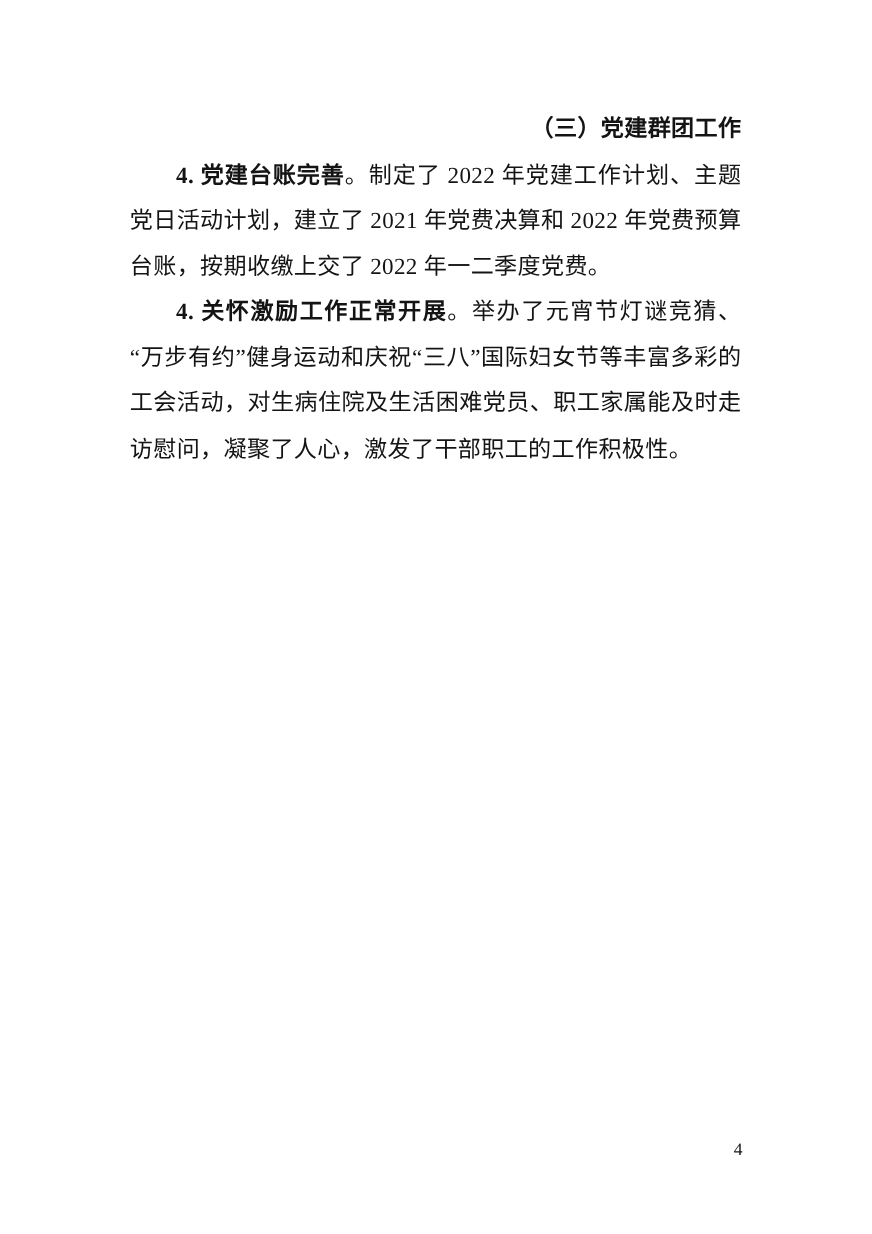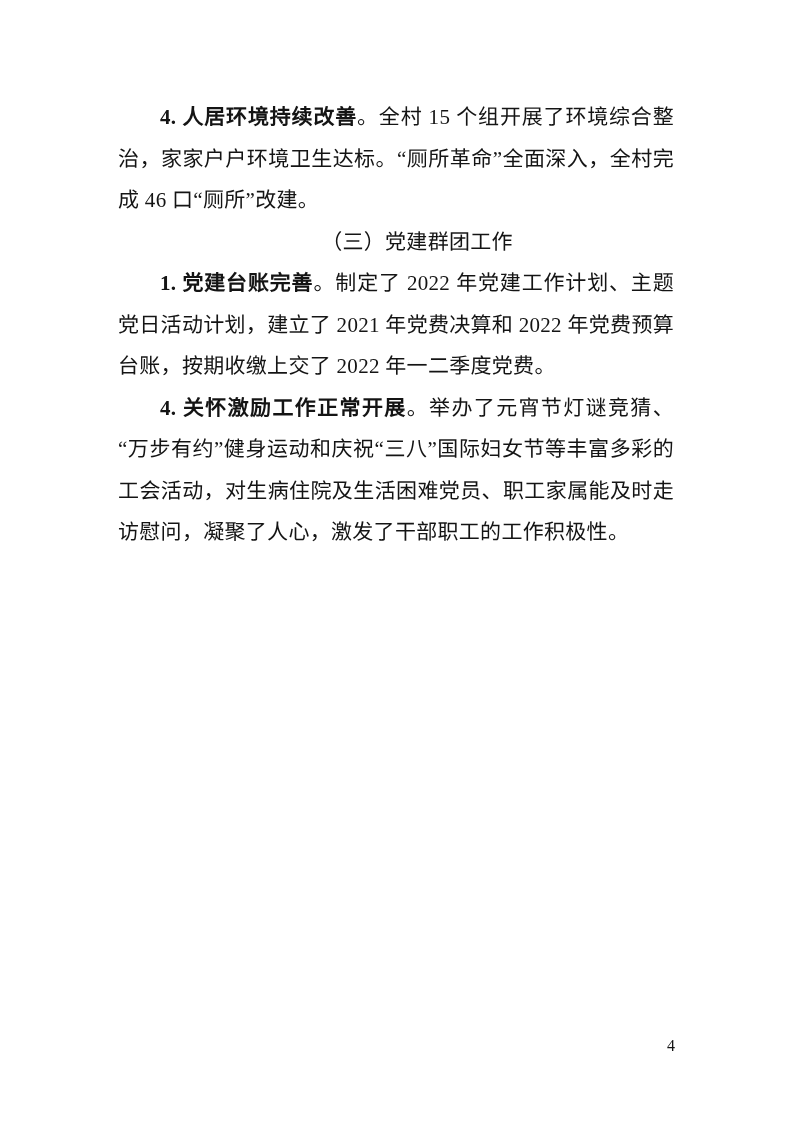--- a/index.html
+++ b/index.html
@@ -26,46 +26,45 @@
     margin: 0;
     padding: 0;
     font-size: 21px;
     line-height: 41.5px;
     text-indent: 2em;
     text-align: justify;
     letter-spacing: 0.3px;
     font-weight: normal;
   }
   .heading {
-    font-weight: normal;
-    text-align: center;
+    font-weight: bold;
+    text-align: right;
   }
   .lead {
     font-weight: bold;
   }
   .footer {
     position: absolute;
     top: 1037px;
     right: 118px;
     font-size: 16px;
     line-height: 18px;
     color: #141414;
   }
 </style>
 </head>
 <body>
 
 <div class="page">
   <div class="content">
 
-    <p class="para"><span class="lead">4. 人居环境持续改善</span><span>。全村 15 个组开展了环境综合整治，家家户户环境卫生达标。“厕所革命”全面深入，全村完成 46 口“厕所”改建。</span></p>
 
     <h3 class="heading">（三）党建群团工作</h3>
 
-    <p class="para"><span class="lead">1. 党建台账完善</span><span>。制定了 2022 年党建工作计划、主题党日活动计划，建立了 2021 年党费决算和 2022 年党费预算台账，按期收缴上交了 2022 年一二季度党费。</span></p>
+    <p class="para"><span class="lead">4. 党建台账完善</span><span>。制定了 2022 年党建工作计划、主题党日活动计划，建立了 2021 年党费决算和 2022 年党费预算台账，按期收缴上交了 2022 年一二季度党费。</span></p>
 
 
 
     <p class="para"><span class="lead">4. 关怀激励工作正常开展</span><span>。举办了元宵节灯谜竞猜、“万步有约”健身运动和庆祝“三八”国际妇女节等丰富多彩的工会活动，对生病住院及生活困难党员、职工家属能及时走访慰问，凝聚了人心，激发了干部职工的工作积极性。</span></p>
 
 
   </div>
 
   <div class="footer">
     <span>4</span>

